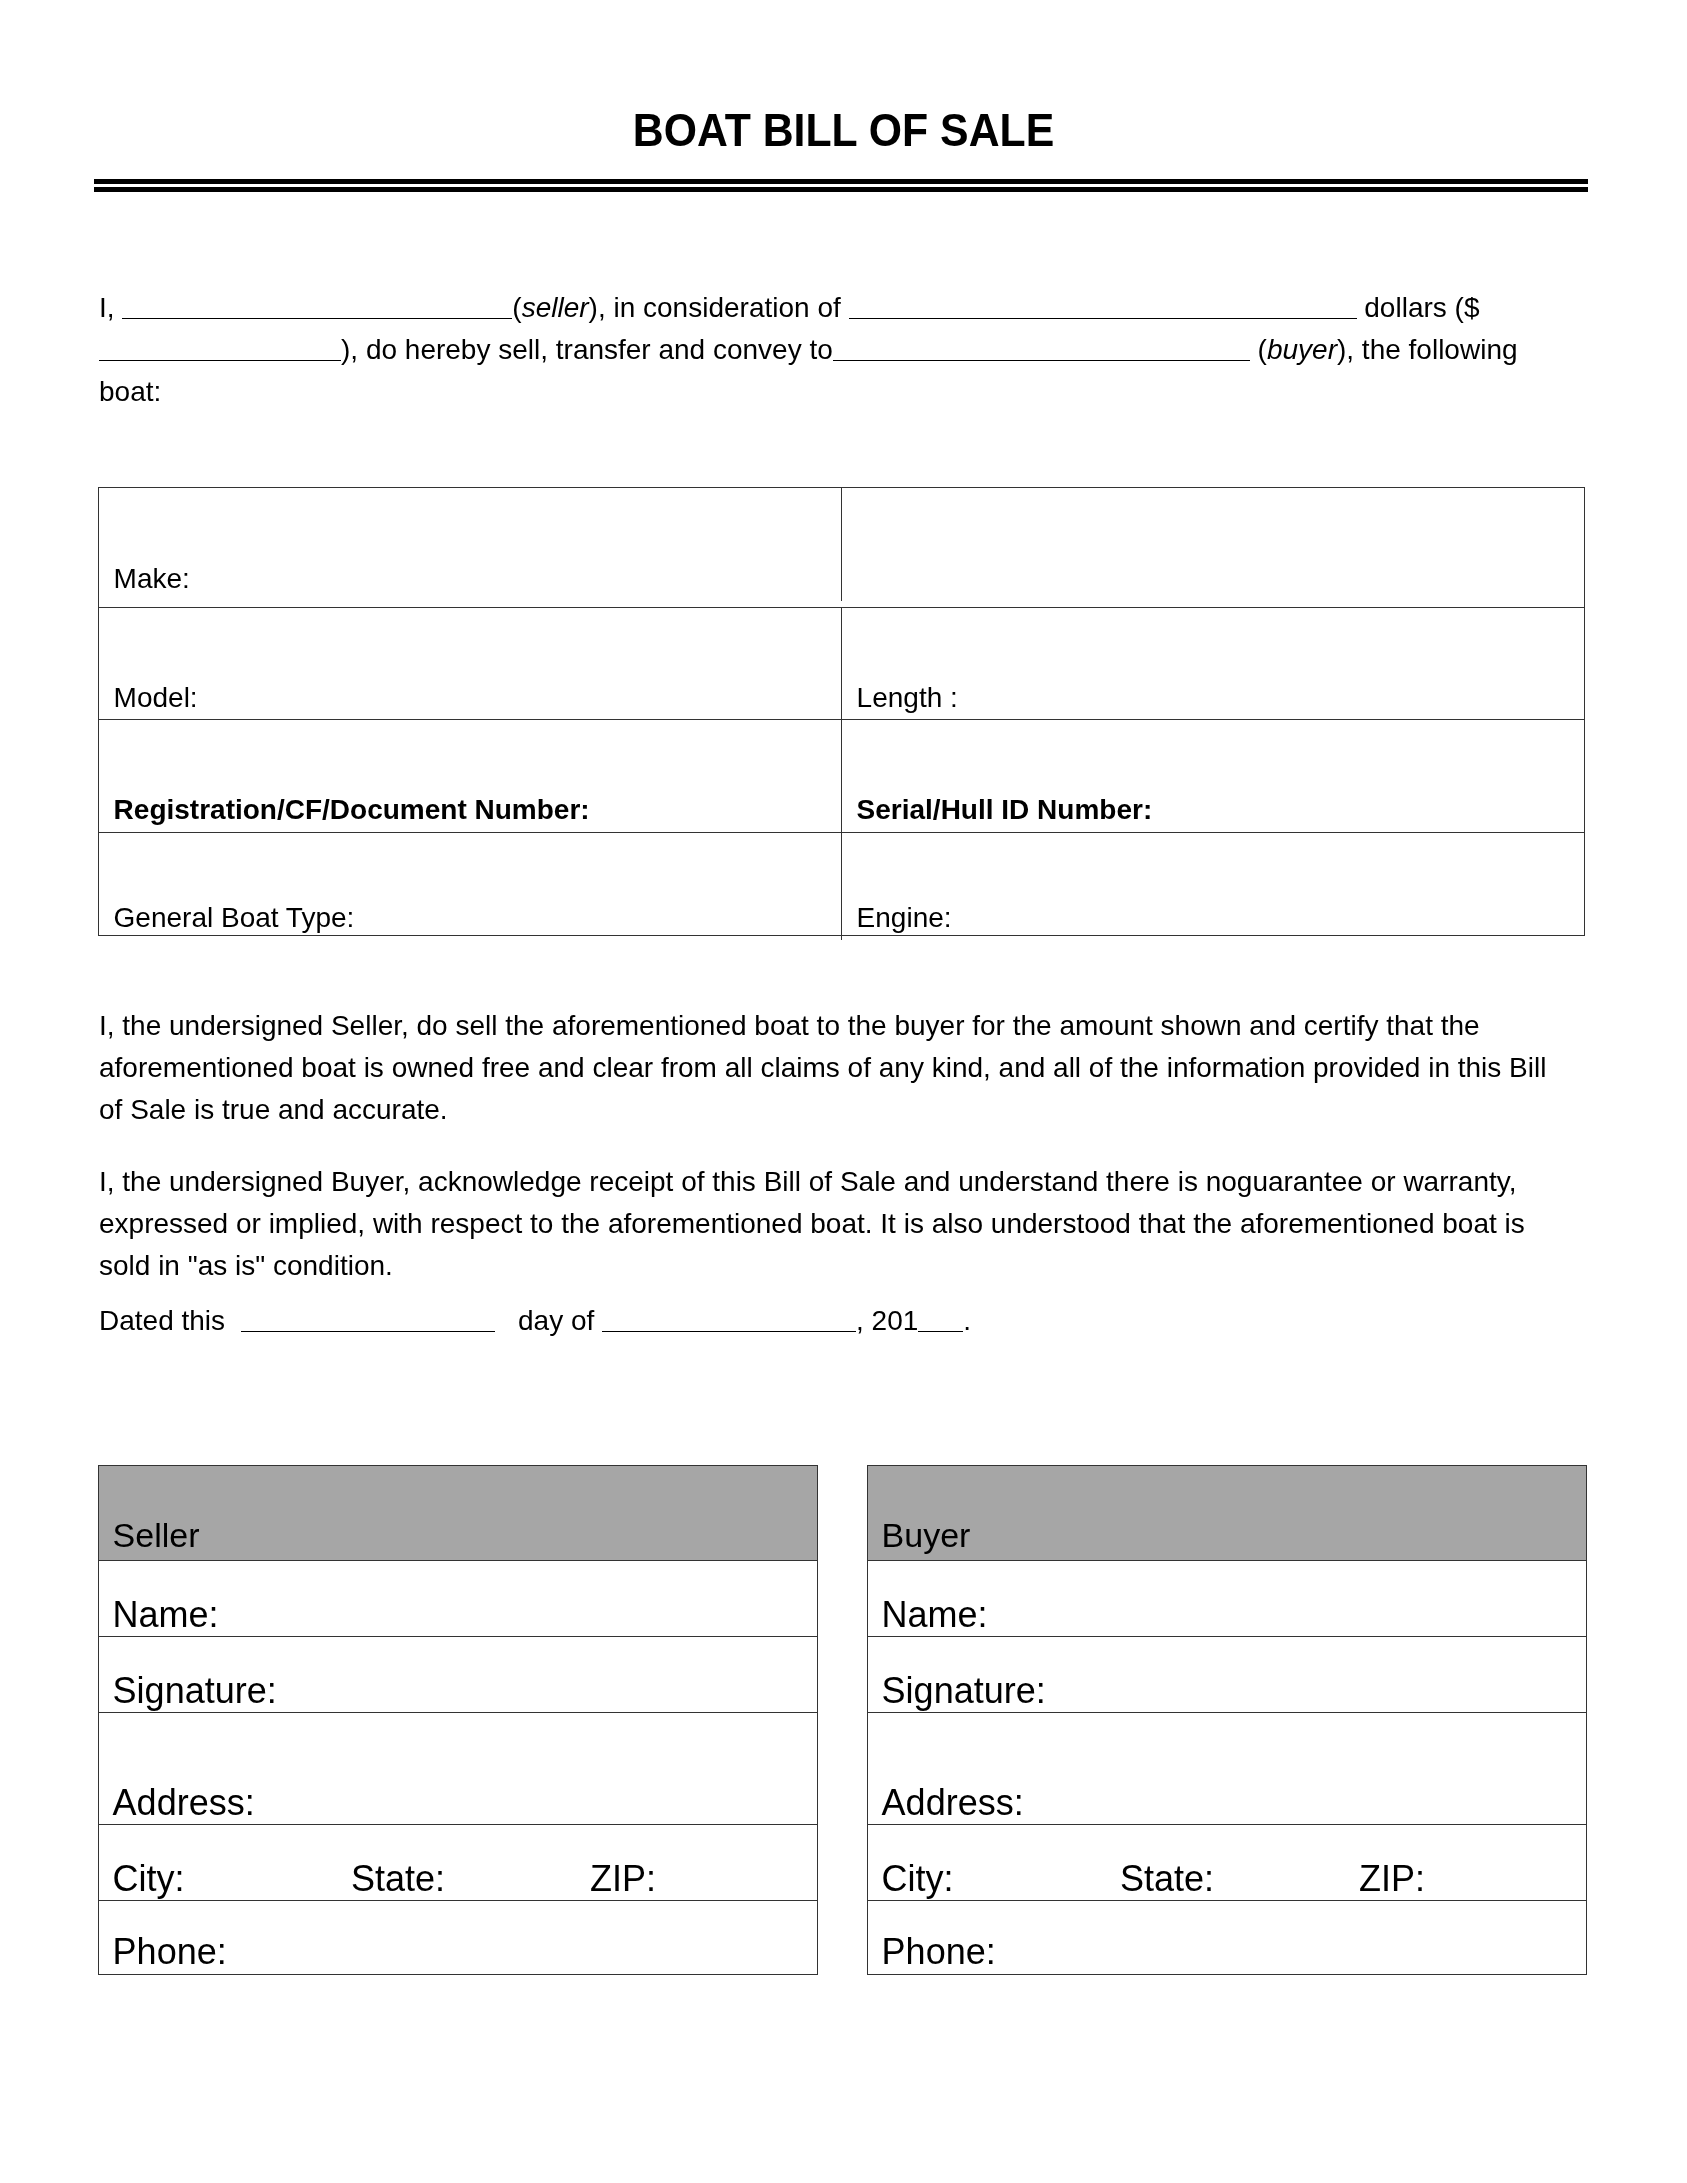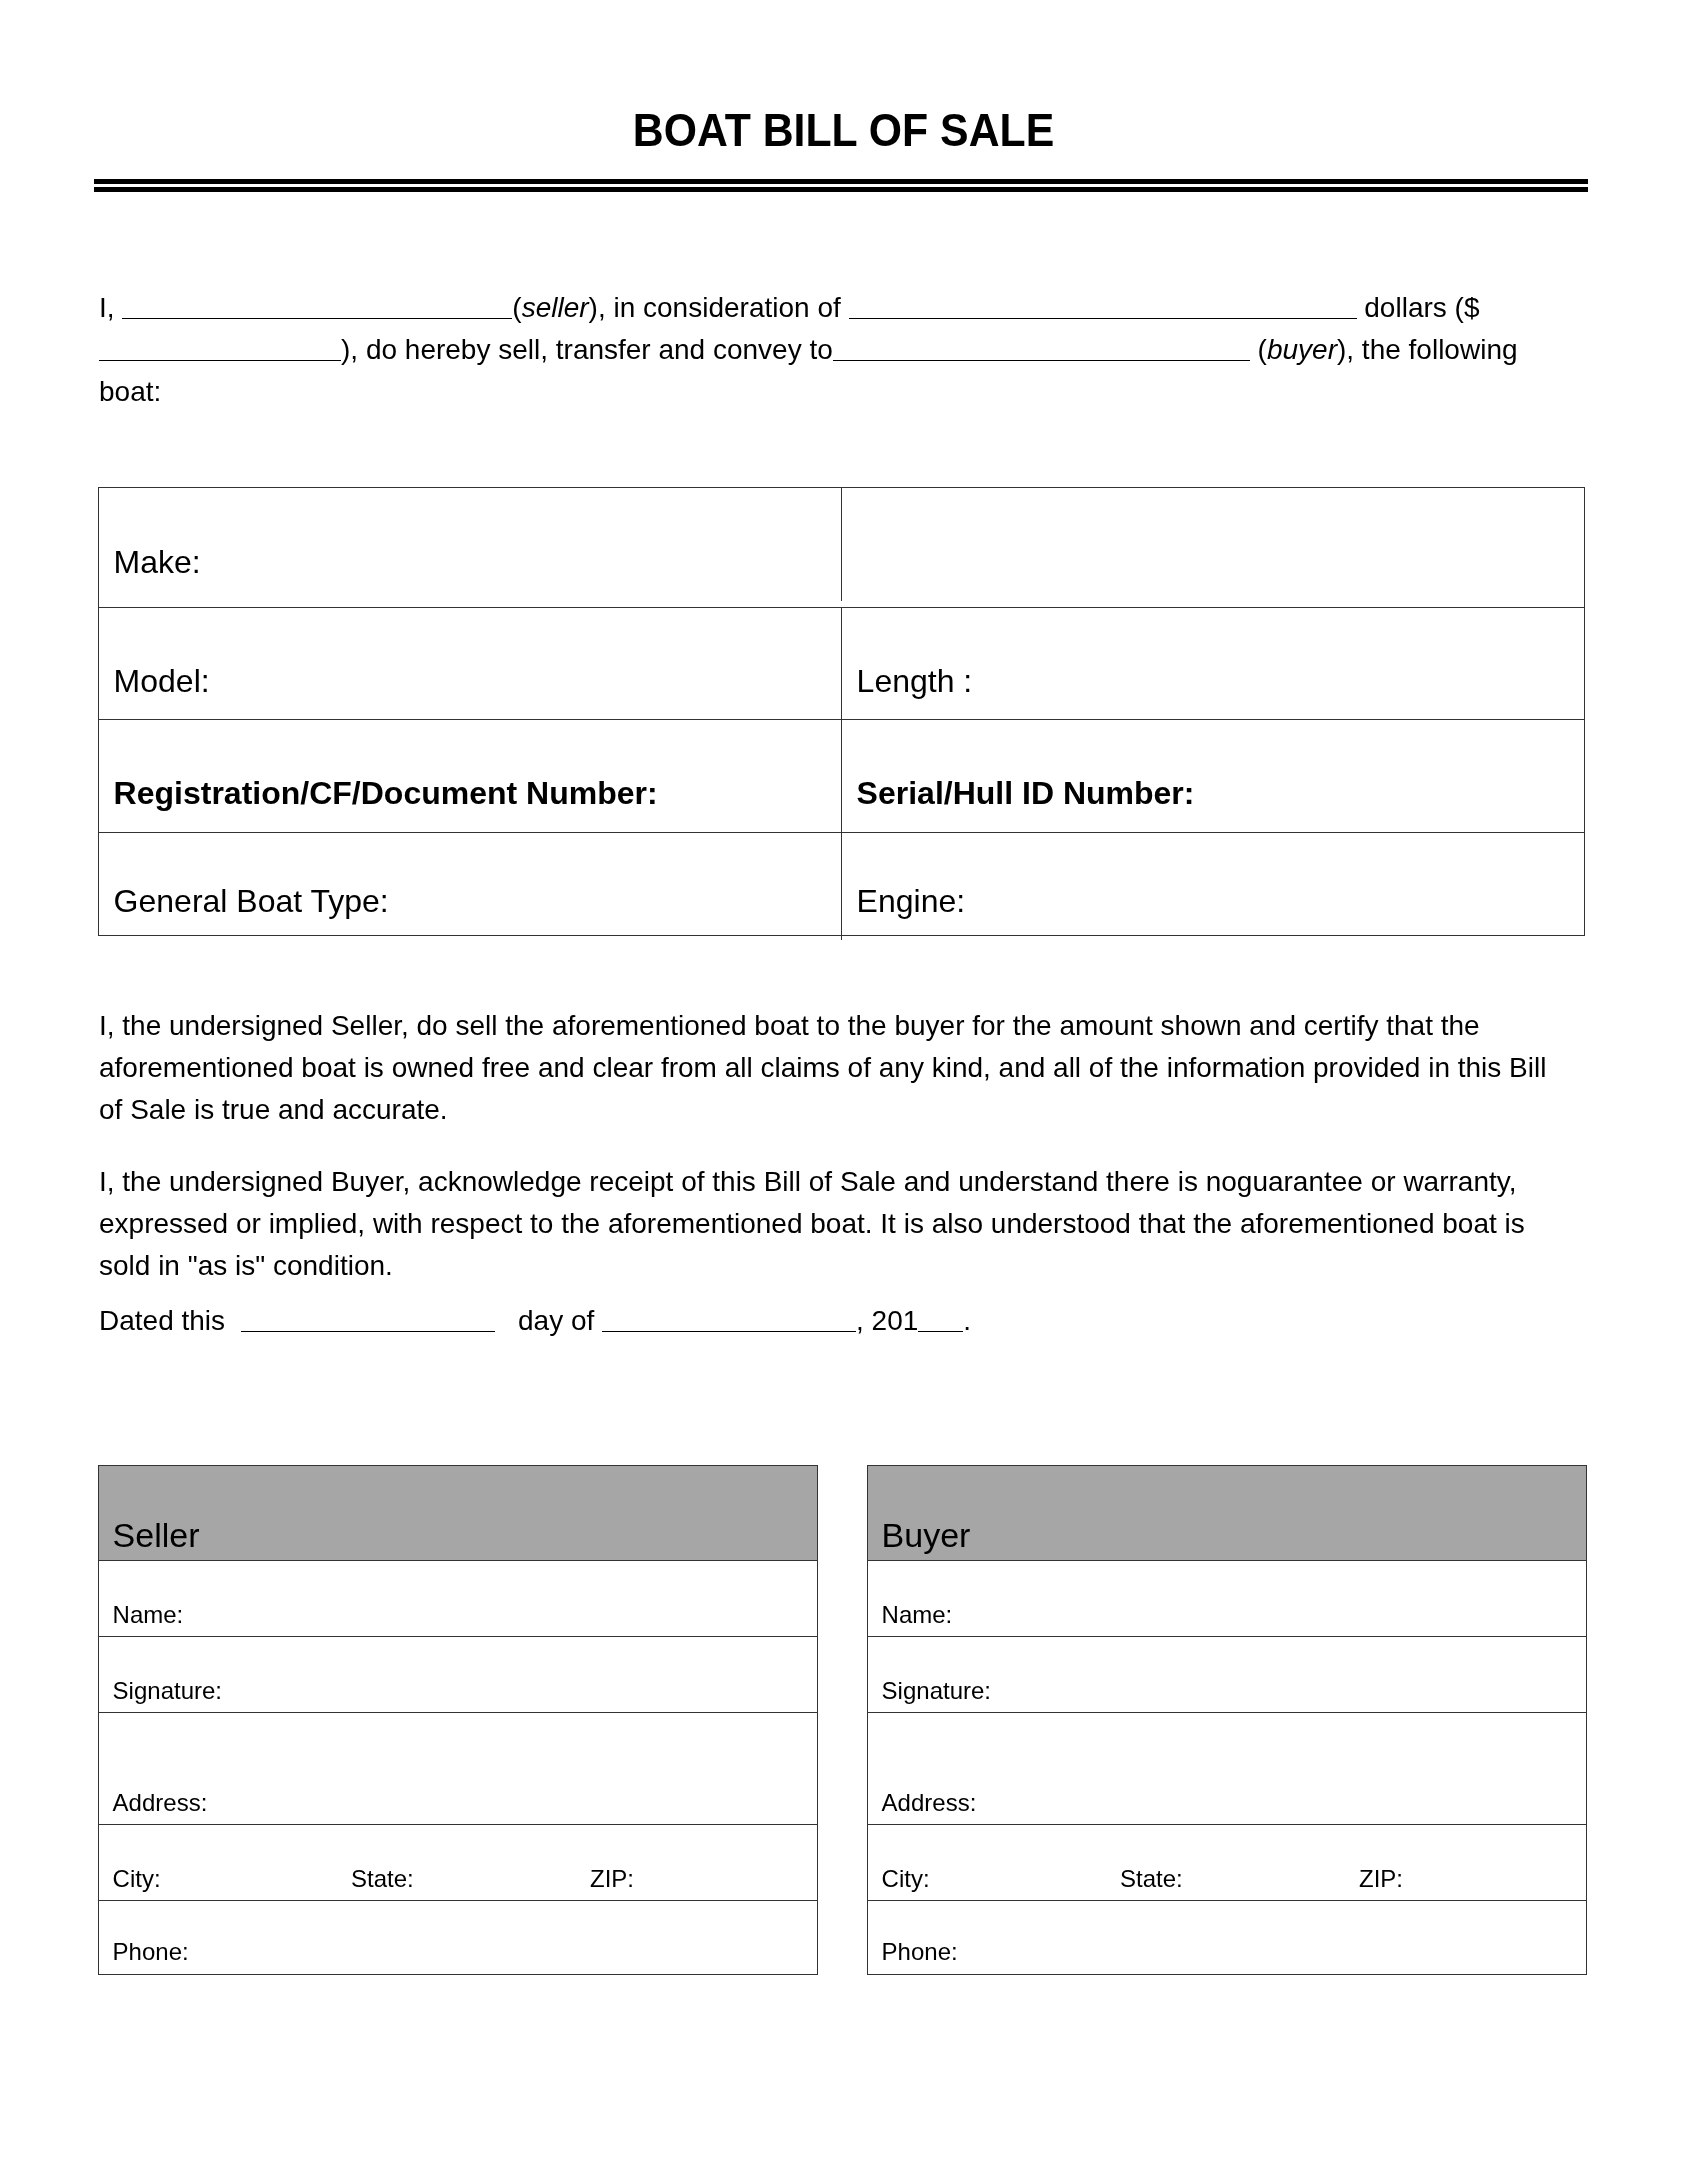--- a/index.html
+++ b/index.html
@@ -77,22 +77,22 @@
       position: absolute;
       top: 0;
       height: 100%;
       box-sizing: border-box;
     }
     .bt-cell.left { left: 0; width: 743px; border-right: 1.9px solid #333; }
     .bt-cell.right { left: 743px; width: 741px; }
     .bt-label {
       position: absolute;
       left: 14.6px;
-      bottom: 22px;
-      font-size: 32px;
+      bottom: 6px;
+      font-size: 28px;
       line-height: 33px;
       white-space: nowrap;
     }
 
     
     .party {
       position: absolute;
       top: 1465px;
       width: 720px;
       height: 510px;
@@ -121,21 +121,21 @@
       position: absolute;
       left: 0;
       width: 100%;
       box-sizing: border-box;
       border-bottom: 1.9px solid #333;
     }
     .prow.last { border-bottom: none; }
     .plabel {
       position: absolute;
       bottom: 4.9px;
-      font-size: 24px;
+      font-size: 36px;
       line-height: 33px;
       white-space: nowrap;
     }
   </style>
 </head>
 <body>
 
 <div class="title">BOAT BILL OF SALE</div>
 <div class="rule r1"></div>
 <div class="rule r2"></div>

